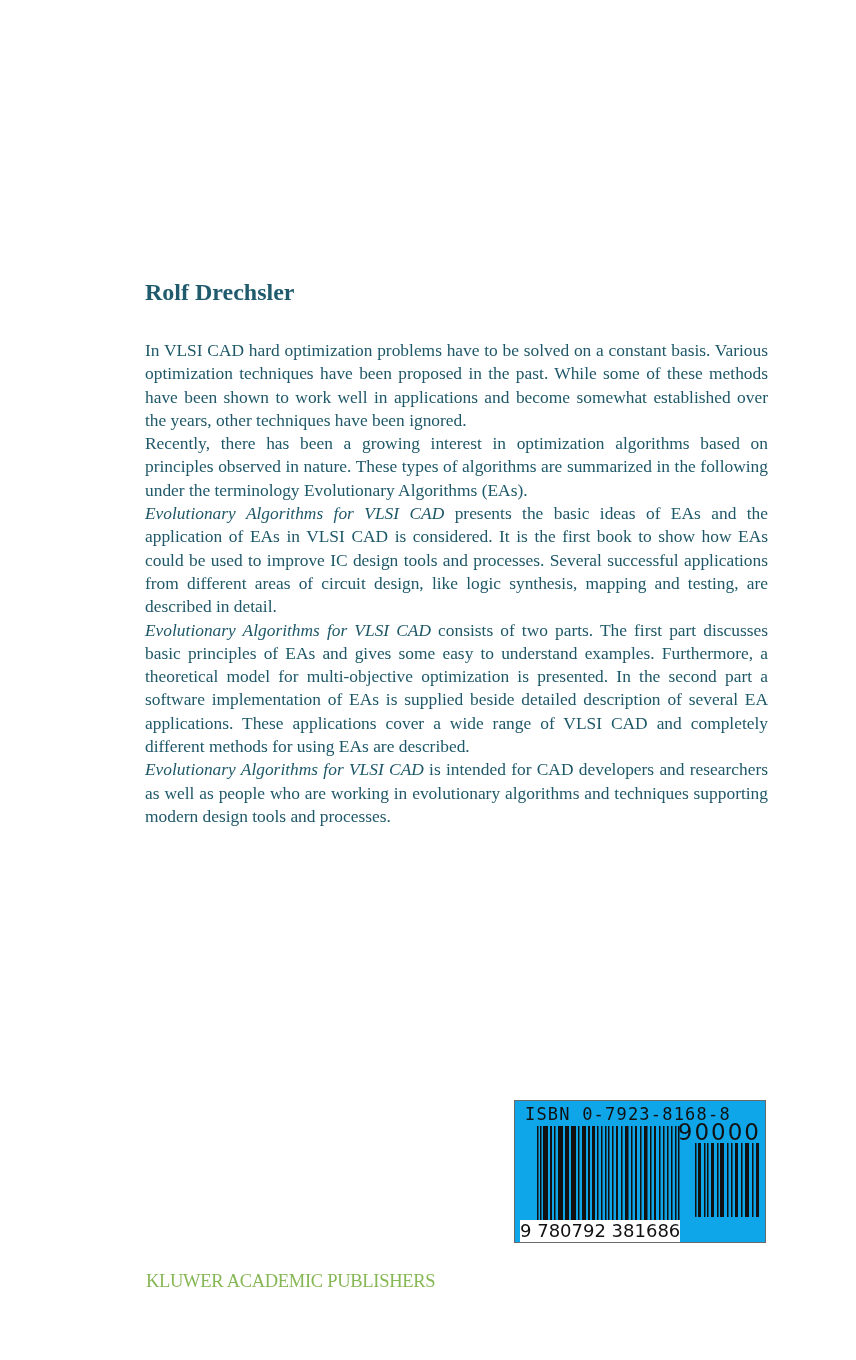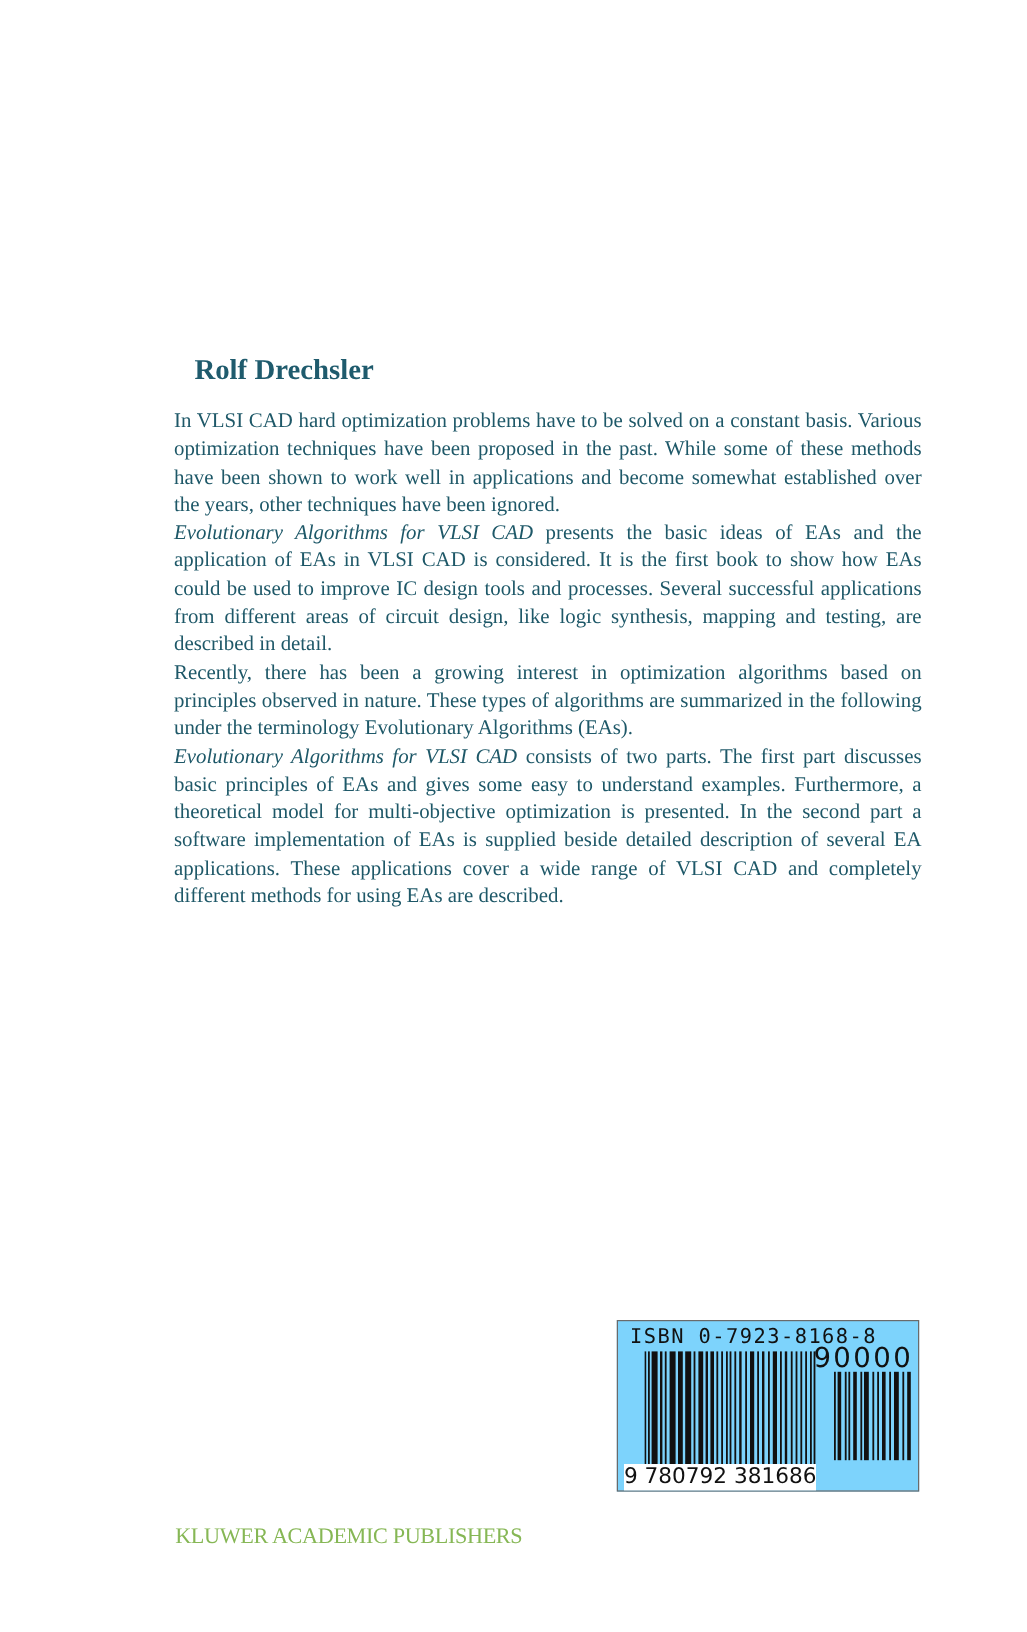--- a/index.html
+++ b/index.html
@@ -23,21 +23,21 @@
       font-weight: bold;
       font-size: 42px;
       line-height: 48px;
       letter-spacing: -0.3px;
     }
     .title span { display: block; }
     .author {
       position: absolute;
       left: 145px;
       top: 277px;
-      margin: 17px;
+      margin: 0;
       font-family: "Liberation Serif", serif;
       font-weight: bold;
       font-size: 24px;
       line-height: 30px;
     }
     .body-text {
       position: absolute;
       left: 145px;
       top: 339px;
       width: 623px;
@@ -63,21 +63,21 @@
       letter-spacing: -0.3px;
       line-height: 24px;
     }
     .barcode-box {
       position: absolute;
       left: 514px;
       top: 1100px;
       width: 252px;
       height: 143px;
       border: 1.5px solid #6a6a6a;
-      background: #7dd3fc;
+      background: #0ea5e9;
       box-sizing: border-box;
     }
     .isbn-label {
       position: absolute;
       left: 10px;
       top: 3px;
       font-family: "DejaVu Sans Mono", "Liberation Mono", monospace;
       font-size: 17px;
       letter-spacing: 1.2px;
       color: #111;
@@ -122,23 +122,24 @@
 </head>
 <body>
 
 <h1 class="title" style="color: rgb(122, 174, 72);">
 </h1>
 
 <h2 class="author" style="color: rgb(31, 91, 109);">Rolf Drechsler</h2>
 
 <div class="body-text" style="color: rgb(30, 88, 104); font-family: Liberation Serif, serif;">
   <p><em></em><span>In VLSI CAD hard optimization problems have to be solved on a constant basis. Various optimization techniques have been proposed in the past. While some of these methods have been shown to work well in applications and become somewhat established over the years, other techniques have been ignored.</span></p>
+  <p><em></em><span>Recently, there has been a growing interest in optimization algorithms based on principles observed in nature. These types of algorithms are summarized in the following under the terminology Evolutionary Algorithms (EAs).</span></p>
   <p><em>Evolutionary Algorithms for VLSI CAD</em><span> presents the basic ideas of EAs and the application of EAs in VLSI CAD is considered. It is the first book to show how EAs could be used to improve IC design tools and processes. Several successful applications from different areas of circuit design, like logic synthesis, mapping and testing, are described in detail.</span></p>
-  <p><em></em><span>Recently, there has been a growing interest in optimization algorithms based on principles observed in nature. These types of algorithms are summarized in the following under the terminology Evolutionary Algorithms (EAs).</span></p>
   <p><em>Evolutionary Algorithms for VLSI CAD</em><span> consists of two parts. The first part discusses basic principles of EAs and gives some easy to understand examples. Furthermore, a theoretical model for multi-objective optimization is presented. In the second part a software implementation of EAs is supplied beside detailed description of several EA applications. These applications cover a wide range of VLSI CAD and completely different methods for using EAs are described.</span></p>
+  <p><em>Evolutionary Algorithms for VLSI CAD</em><span> is intended for CAD developers and researchers as well as people who are working in evolutionary algorithms and techniques supporting modern design tools and processes.</span></p>
 </div>
 
 <div class="publisher" style="color: rgb(134, 183, 85); margin-top: 40px;">KLUWER ACADEMIC PUBLISHERS</div>
 
 <div class="barcode-box">
   <div class="isbn-label">ISBN 0-7923-8168-8</div>
   <div class="bars-main">
     <svg width="148" height="110" viewBox="0 0 148 110">
       <g fill="#111">
         <rect x="0" y="0" width="1.5" height="110"></rect>

